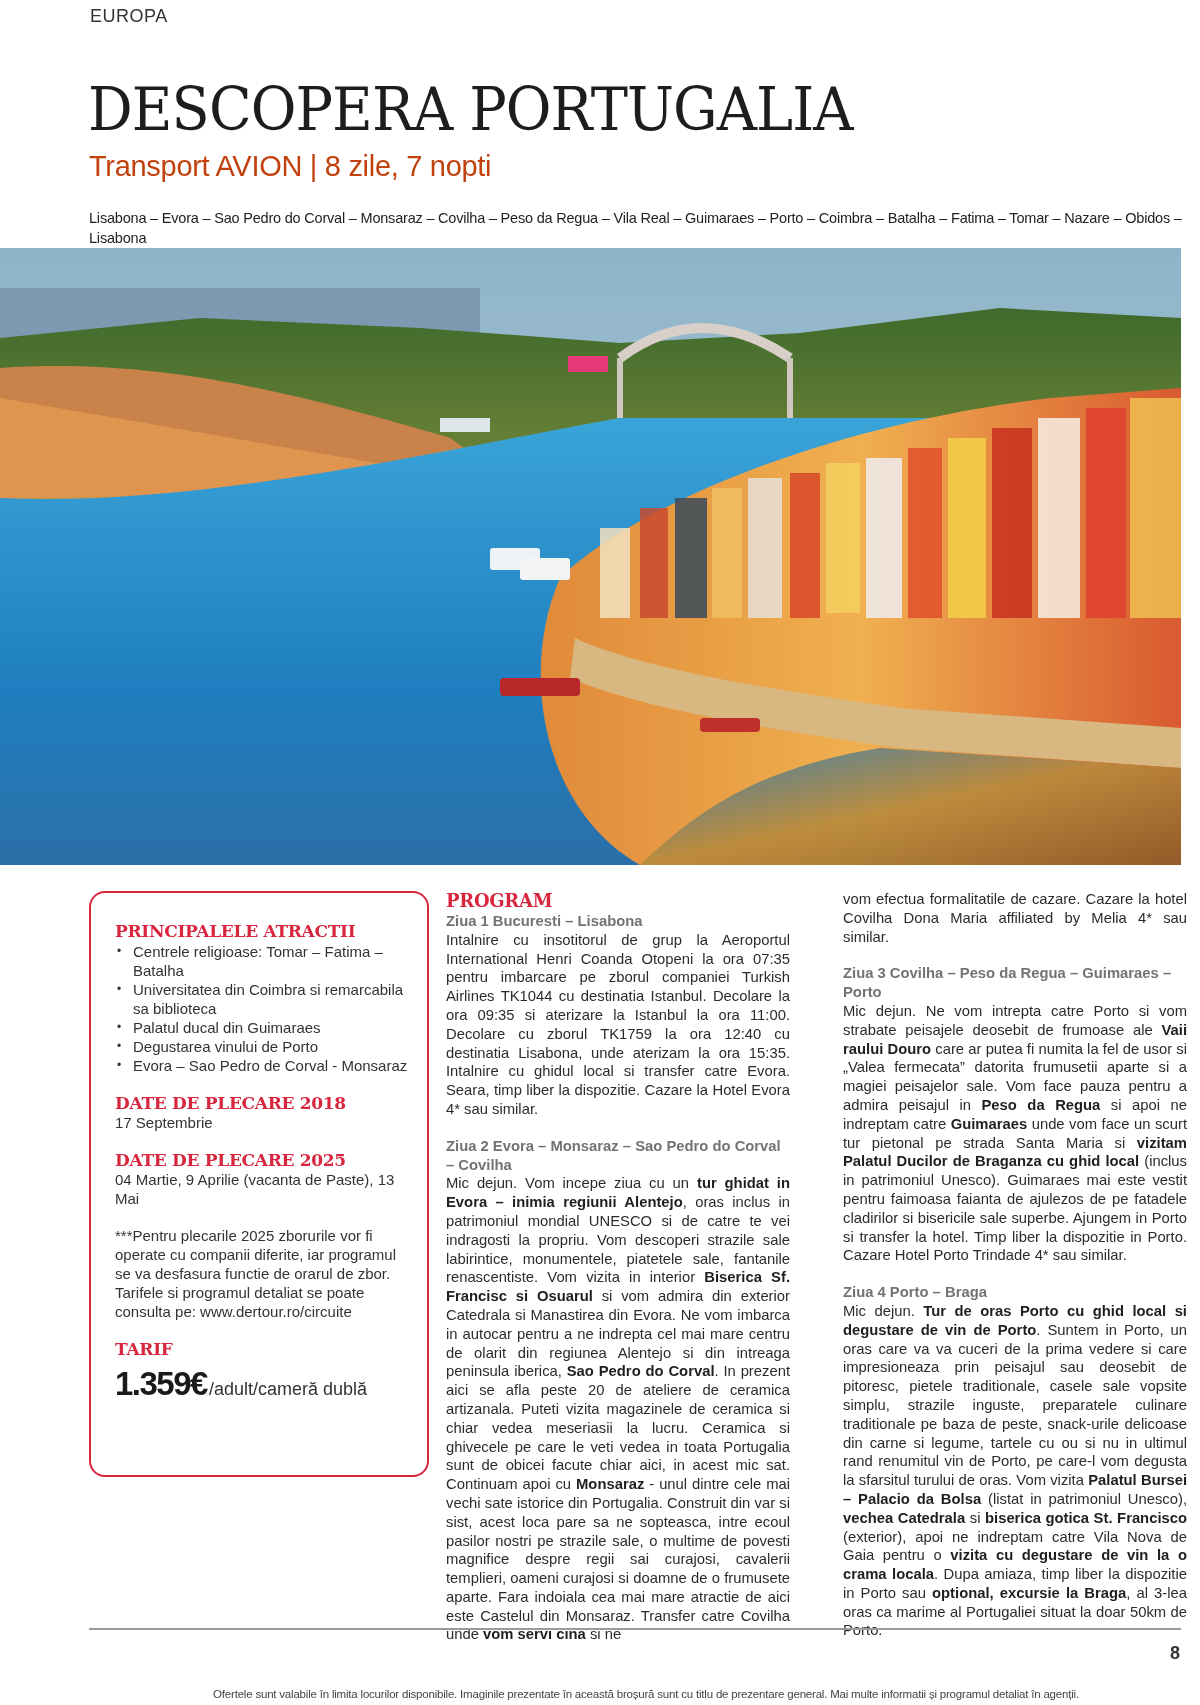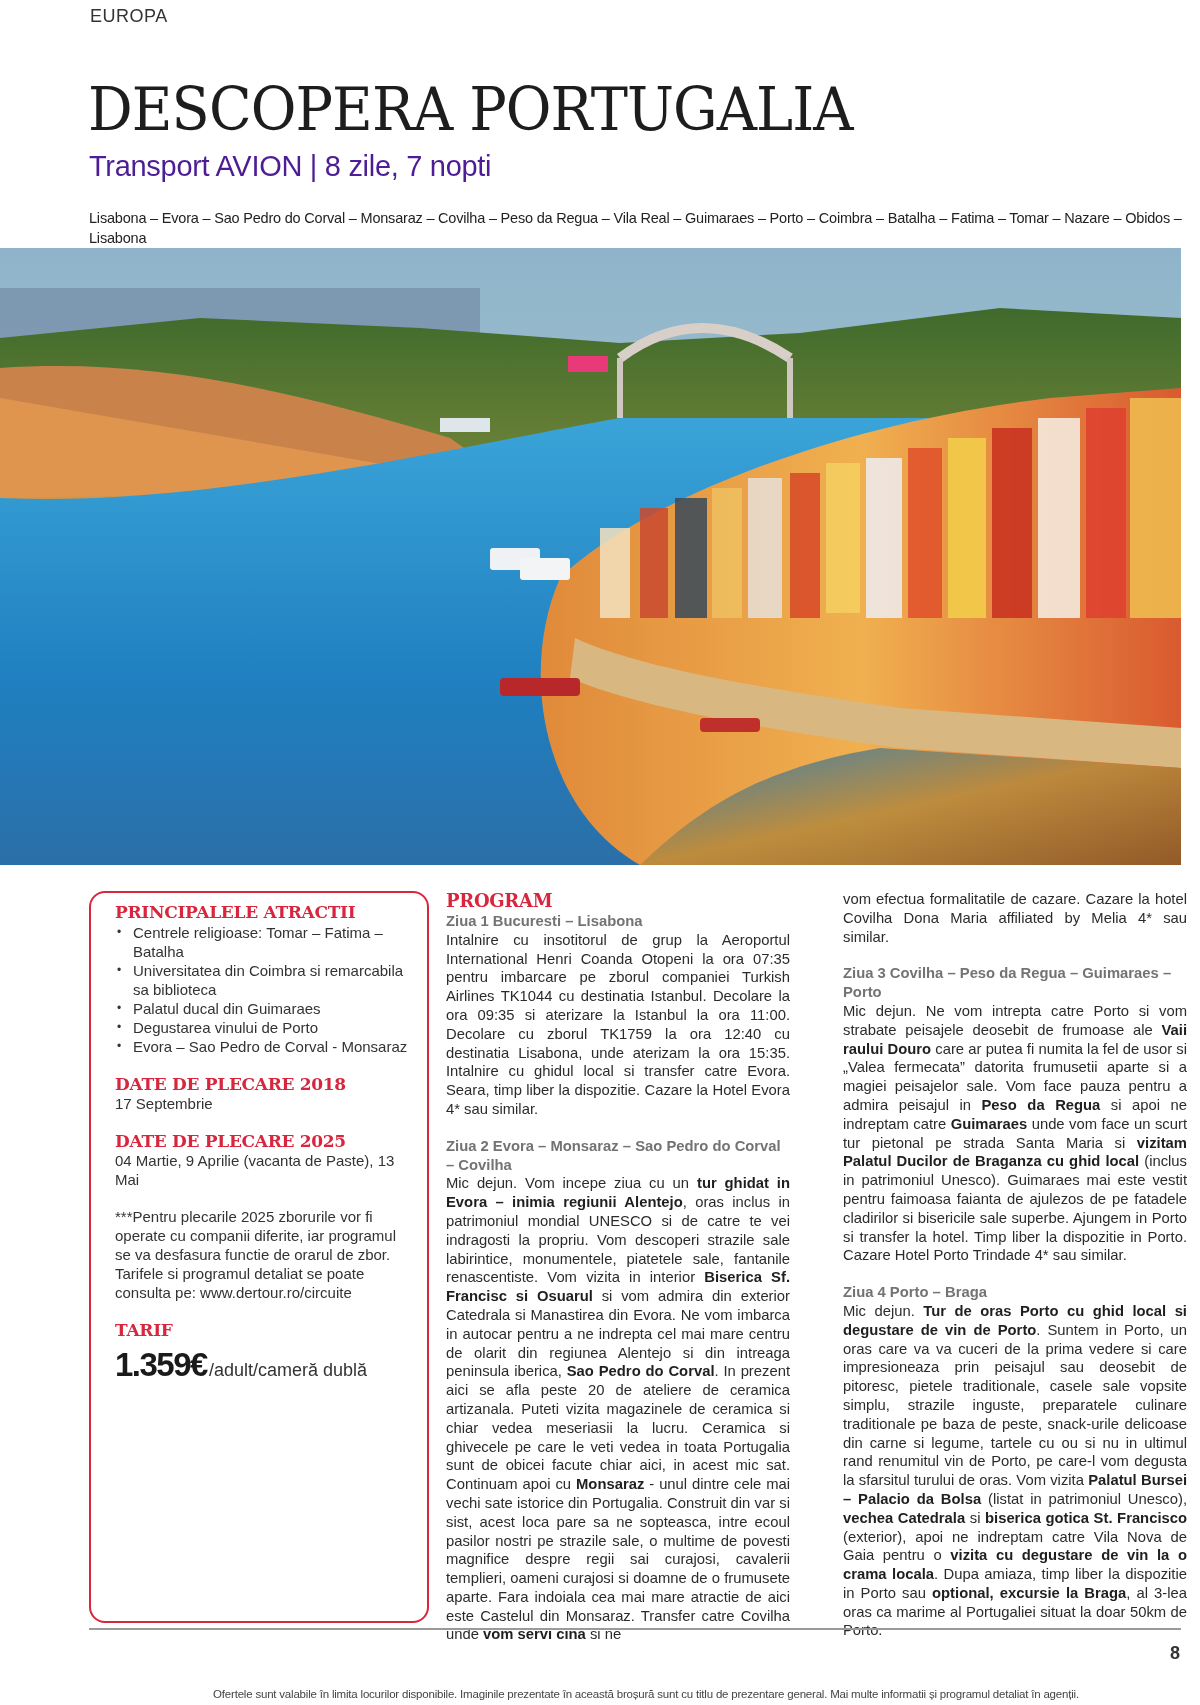--- a/index.html
+++ b/index.html
@@ -1,27 +1,27 @@
 <!DOCTYPE html>
 <html><head>
 <meta charset="utf-8">
 <style>
   * { box-sizing: border-box; margin: 0; padding: 0; }
   html, body { width: 1200px; height: 1705px; background: #ffffff; overflow: hidden; }
   body { position: relative; font-family: "Liberation Sans", "DejaVu Sans", sans-serif; color: #2b2b2b; }
 
   .section-label { position: absolute; left: 90px; top: 6px; font-size: 18px; letter-spacing: 0.5px; color: #333; font-family: "Liberation Sans", sans-serif; }
   .main-title { position: absolute; left: 88px; top: 74px; font-family: "DejaVu Serif", "Liberation Serif", serif; font-size: 60px; font-weight: normal; letter-spacing: -1px; color: #1d1d1d; transform: scaleX(0.93); transform-origin: left top; white-space: nowrap; }
-  .subtitle { position: absolute; left: 89px; top: 150px; font-size: 29px; color: #4c1d95; font-weight: 300; letter-spacing: -0.3px; white-space: nowrap; }
+  .subtitle { position: absolute; left: 89px; top: 150px; font-size: 29px; color: #c2410c; font-weight: 300; letter-spacing: -0.3px; white-space: nowrap; }
   .route { position: absolute; left: 89px; top: 208px; width: 1100px; font-size: 14.5px; line-height: 20px; color: #222; letter-spacing: -0.2px; }
 
   .hero { position: absolute; left: 0; top: 248px; width: 1181px; height: 617px; overflow: hidden; }
   .hero svg { display: block; width: 100%; height: 100%; }
 
-  .info-box { position: absolute; left: 89px; top: 891px; width: 340px; height: 732px; border: 2px solid #d7263d; border-radius: 16px; padding: 9px 18px 0 24px; }
+  .info-box { position: absolute; left: 89px; top: 891px; width: 340px; height: 586px; border: 2px solid #d7263d; border-radius: 16px; padding: 28px 18px 0 24px; }
   .box-heading { font-family: "DejaVu Serif", "Liberation Serif", serif; font-weight: bold; color: #d7263d; font-size: 17px; letter-spacing: -0.3px; }
   .bullet-list { list-style: none; margin-top: 1px; }
   .bullet-list li { position: relative; padding-left: 18px; font-size: 15px; line-height: 19px; color: #333; }
   .bullet-list li::before { content: "•"; position: absolute; left: 2px; top: 0; font-size: 12px; }
   .box-text { font-size: 15px; line-height: 19px; color: #333; }
   .mt-18 { margin-top: 18px; }
   .price-row { margin-top: 6px; display: flex; align-items: baseline; }
   .price { font-size: 33px; font-weight: bold; color: #1a1a1a; letter-spacing: -1.5px; }
   .price-unit { font-size: 18px; color: #333; margin-left: 2px; }
 

